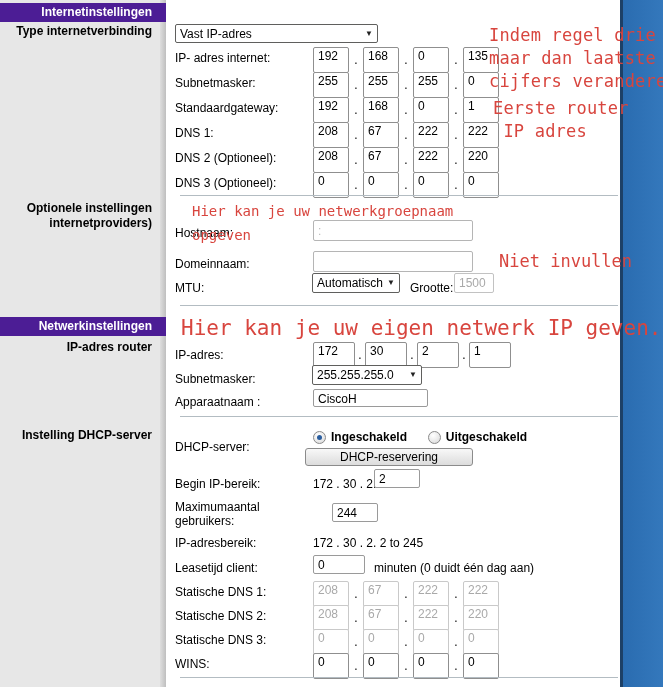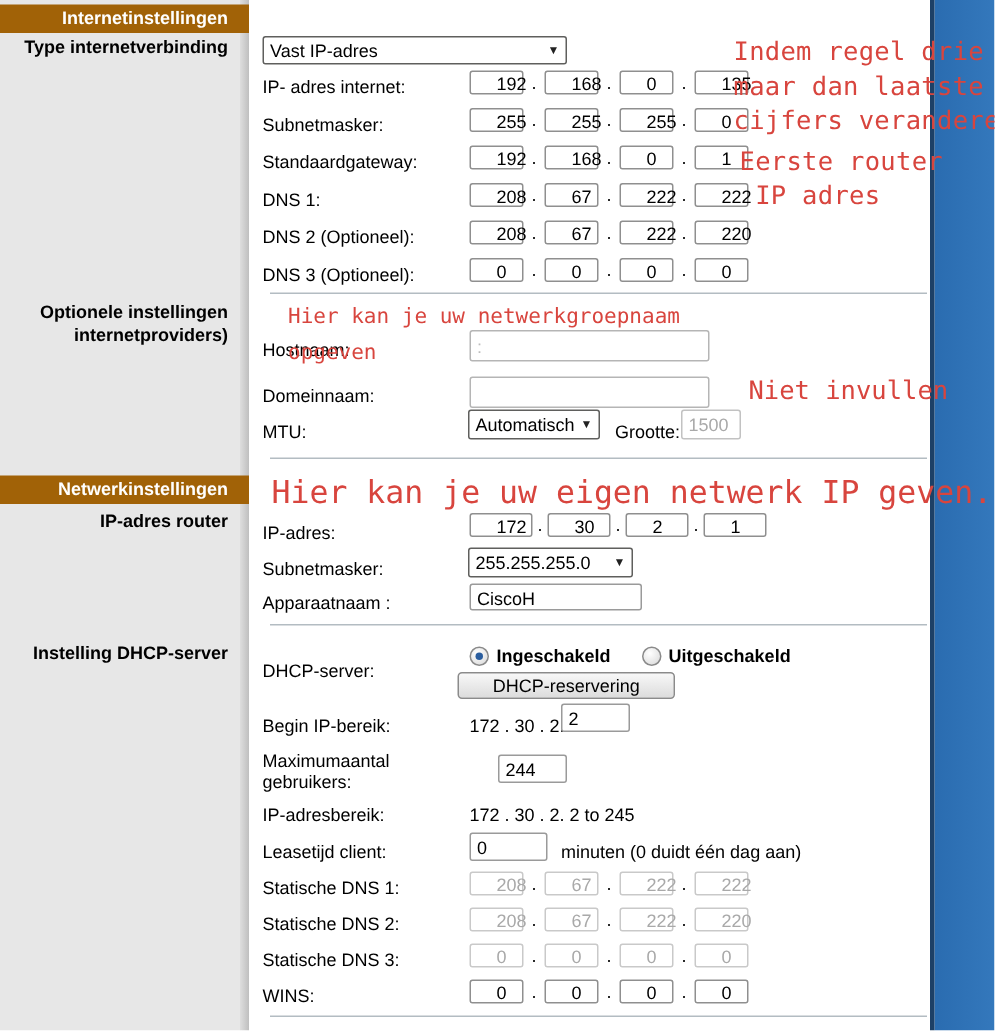--- a/index.html
+++ b/index.html
@@ -5,52 +5,52 @@
   html,body{margin:0;padding:0}
   body{
     width:663px;height:687px;position:relative;overflow:hidden;
     background:#ffffff;
     font-family:"Liberation Sans",sans-serif;font-size:12px;color:#000;
   }
   
   .sidebar{position:absolute;left:0;top:0;width:160px;height:687px;background:#e7e7e7}
   .sidebar-edge{position:absolute;left:160px;top:0;width:6px;height:687px;
     background:linear-gradient(90deg,#dedede,#bfbfbf)}
-  .hbar{position:absolute;left:0;width:166px;height:19px;background:#a16207;color:#fff;
+  .hbar{position:absolute;left:0;width:166px;height:19px;background:#4c1d95;color:#fff;
     font-weight:bold;text-align:right;line-height:19px;padding-right:14px;box-sizing:border-box}
   .side-lbl{position:absolute;left:0;width:152px;text-align:right;font-weight:bold;line-height:15px}
   
   .blue-strip{position:absolute;left:620px;top:0;width:43px;height:687px;box-sizing:border-box;
     border-left:3px solid #1d4066;background:linear-gradient(90deg,#2a6cb0,#3478bc);z-index:1}
   
   .note{position:absolute;color:#d8453e;font-family:"DejaVu Sans Mono",monospace;
     white-space:pre;z-index:10;font-weight:normal}
   
   .lbl{position:absolute;left:175px;line-height:14px}
   .txt{position:absolute;line-height:14px}
   
   .ipgroup{position:absolute;white-space:nowrap}
-  .ipbox{display:inline-block;width:36px;height:16px;border:1px solid #8f8f8f;border-radius:2px;
-    box-sizing:border-box;background:#fff;line-height:16px;padding-left:17px;font-size:12px;
+  .ipbox{display:inline-block;width:36px;height:26px;border:1px solid #8f8f8f;border-radius:2px;
+    box-sizing:border-box;background:#fff;line-height:16px;padding-left:4px;font-size:12px;
     vertical-align:middle;margin-right:3px}
   .dot{display:inline-block;width:8px;text-align:center;margin-right:3px;vertical-align:middle}
   .dot::before{content:"."}
   .wide .ipbox{width:42px;margin-right:1px}
   .wide .dot{margin-right:1px}
   .disabled .ipbox{color:#a9a9a9;border-color:#c9c9c9}
   
   .input{position:absolute;border:1px solid #9a9a9a;border-radius:2px;background:#fff;
     box-sizing:border-box;line-height:18px;padding-left:4px;font-size:12px}
   .input.gray{color:#a9a9a9;border-color:#c2c2c2}
   
   .sel{position:absolute;border:1px solid #5f5f5d;border-radius:2px;background:#fff;
     box-sizing:border-box;font-size:12px;padding:0 4px;display:flex;align-items:center}
   .sel .arrow{margin-left:auto;font-size:8px;color:#222;line-height:1}
   
-  .btn{position:absolute;left:305px;top:448px;width:145px;height:18px;text-align:center;
+  .btn{position:absolute;left:305px;top:448px;width:168px;height:18px;text-align:center;
     background:linear-gradient(#f8f8f8,#dcdcdc);border:1px solid #8b8b8b;border-radius:3px;
     box-sizing:border-box;line-height:16px;font-size:12px}
   
   .radio{display:inline-block;width:13px;height:13px;border-radius:50%;border:1px solid #8a8a8a;
     background:radial-gradient(circle at 38% 32%,#ffffff,#d8d8d8);vertical-align:-3px;
     box-sizing:border-box;margin-right:5px}
   .radio.on::after{content:"";display:block;width:5px;height:5px;border-radius:50%;
     background:#2a5d9e;margin:3px 0 0 3px}
   .radio-lbl{font-weight:bold}
   .divider{position:absolute;left:180px;width:438px;height:0;border-top:1px solid #b3bcc2}

